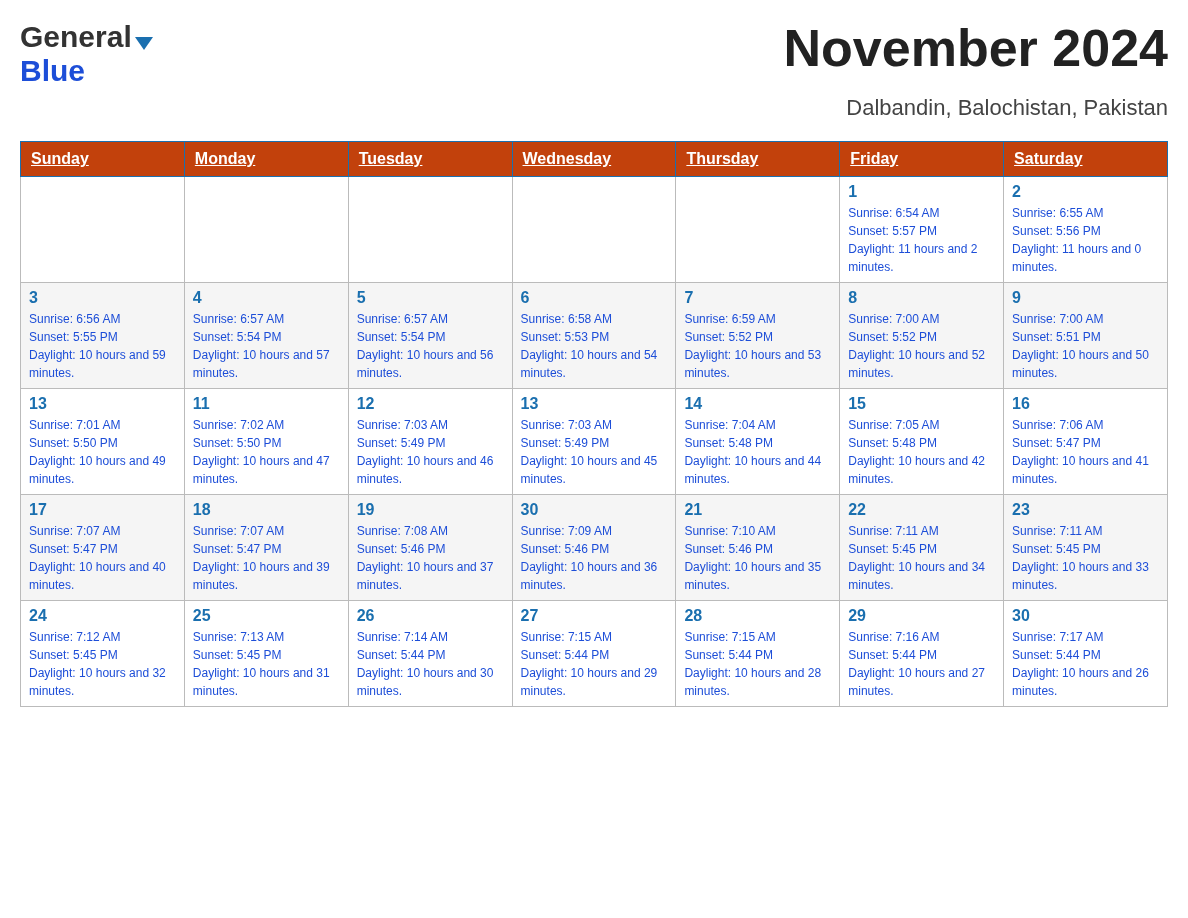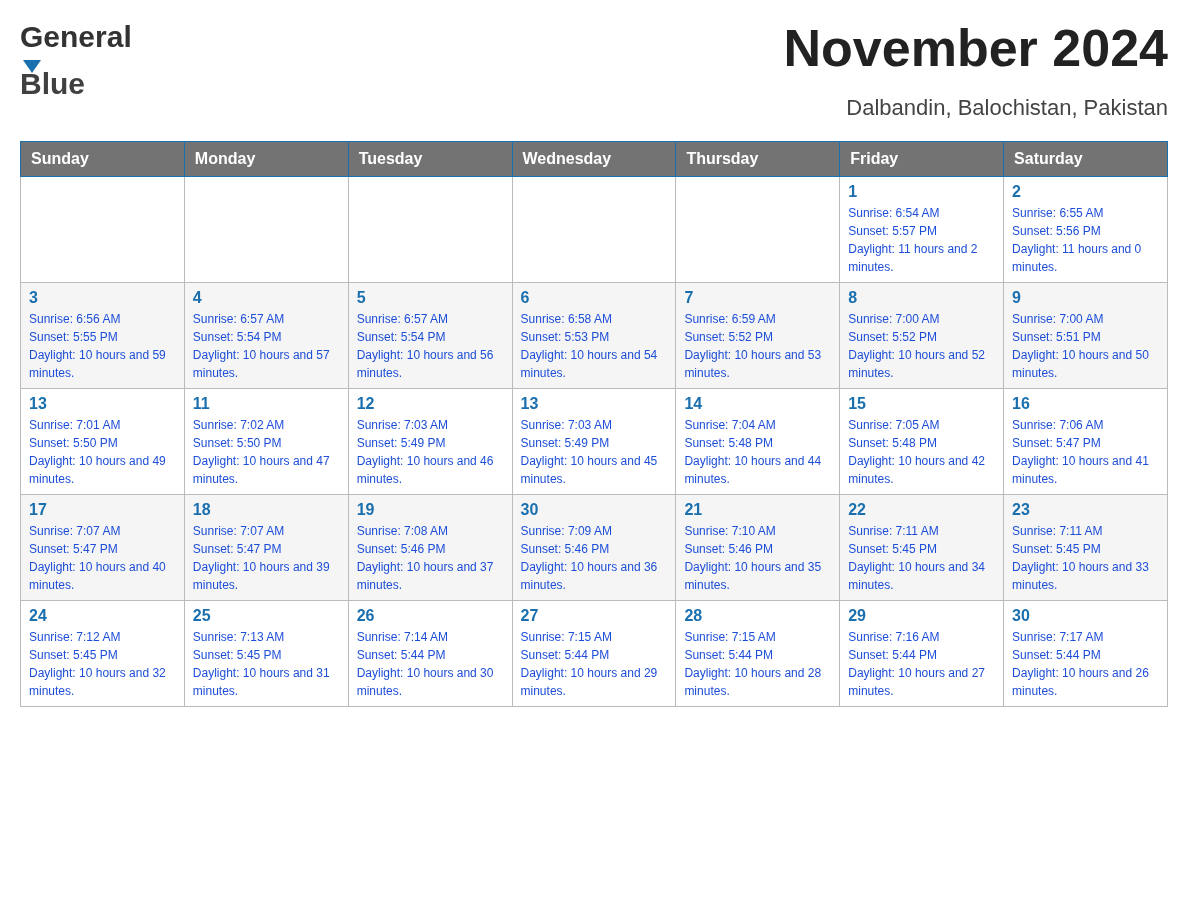--- a/index.html
+++ b/index.html
@@ -36,27 +36,28 @@
       font-size: 22px;
       color: #444;
       margin-top: 18px;
     }
     .calendar {
       width: 100%;
       border-collapse: collapse;
       border: 1px solid #aaa;
     }
     .calendar th {
-      background-color: #737373;
+      background-color: #c2410c;
       color: #fff;
       font-size: 16px;
       font-weight: bold;
       padding: 8px 10px;
       text-align: left;
       border: 1px solid #1a6faf;
+      text-decoration: underline;
     }
     .calendar td {
       vertical-align: top;
       border: 1px solid #bbb;
       padding: 6px 8px;
       width: 14.28%;
       min-height: 90px;
       font-size: 13px;
       color: #333;
       background: #fff;
@@ -82,25 +83,24 @@
     .calendar tr.week-row td {
       height: 100px;
     }
     .logo-general {
       font-size: 30px;
       font-weight: bold;
       color: #333;
     }
     .logo-row1 {
       display: flex;
-      align-items: flex-start;
-      flex-direction: column;
+      align-items: center;
     }
     .logo-row2 {
-      color: #404040;
+      color: #1d4ed8;
       font-size: 30px;
       font-weight: bold;
       margin-left: 0;
       padding-left: 0;
     }
   </style>
 </head>
 <body>
 
 <div class="header">

